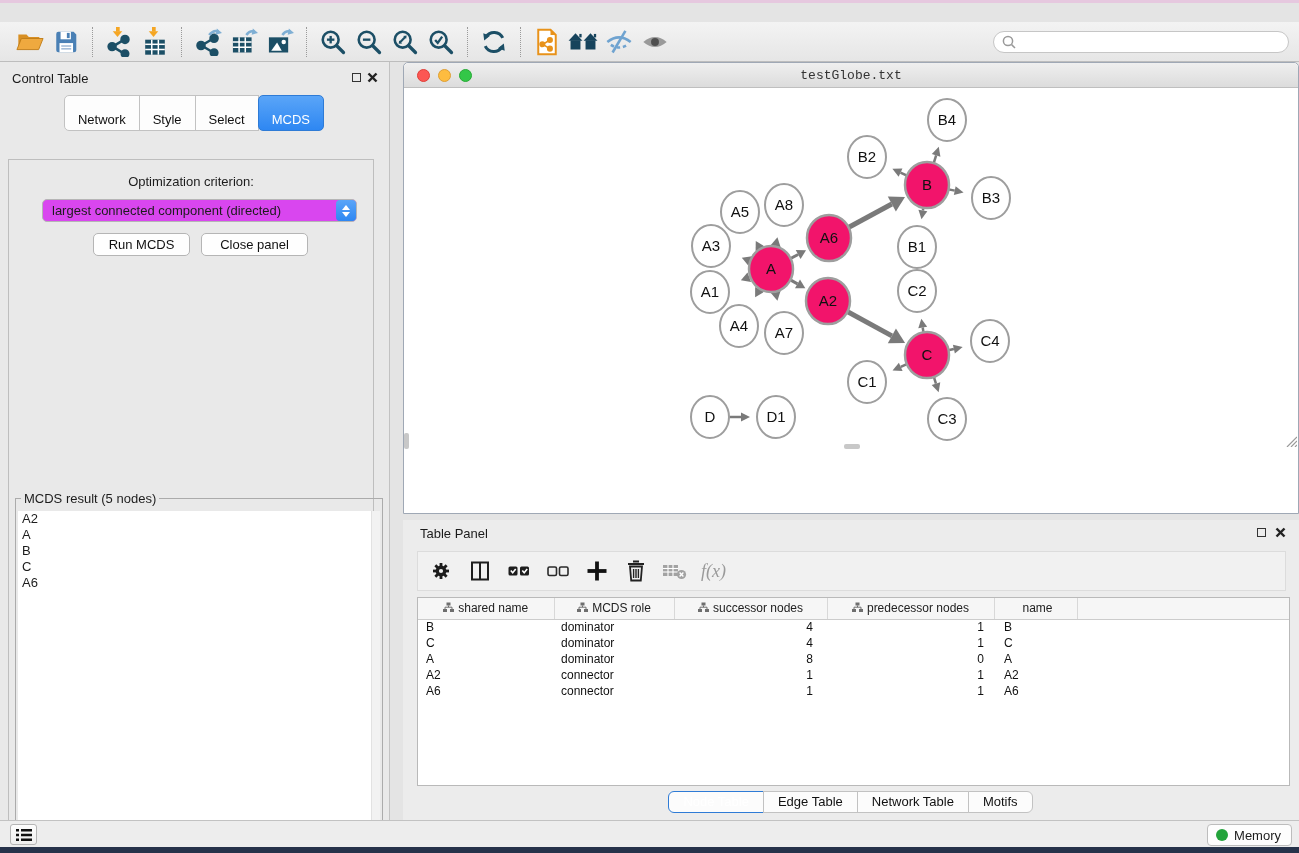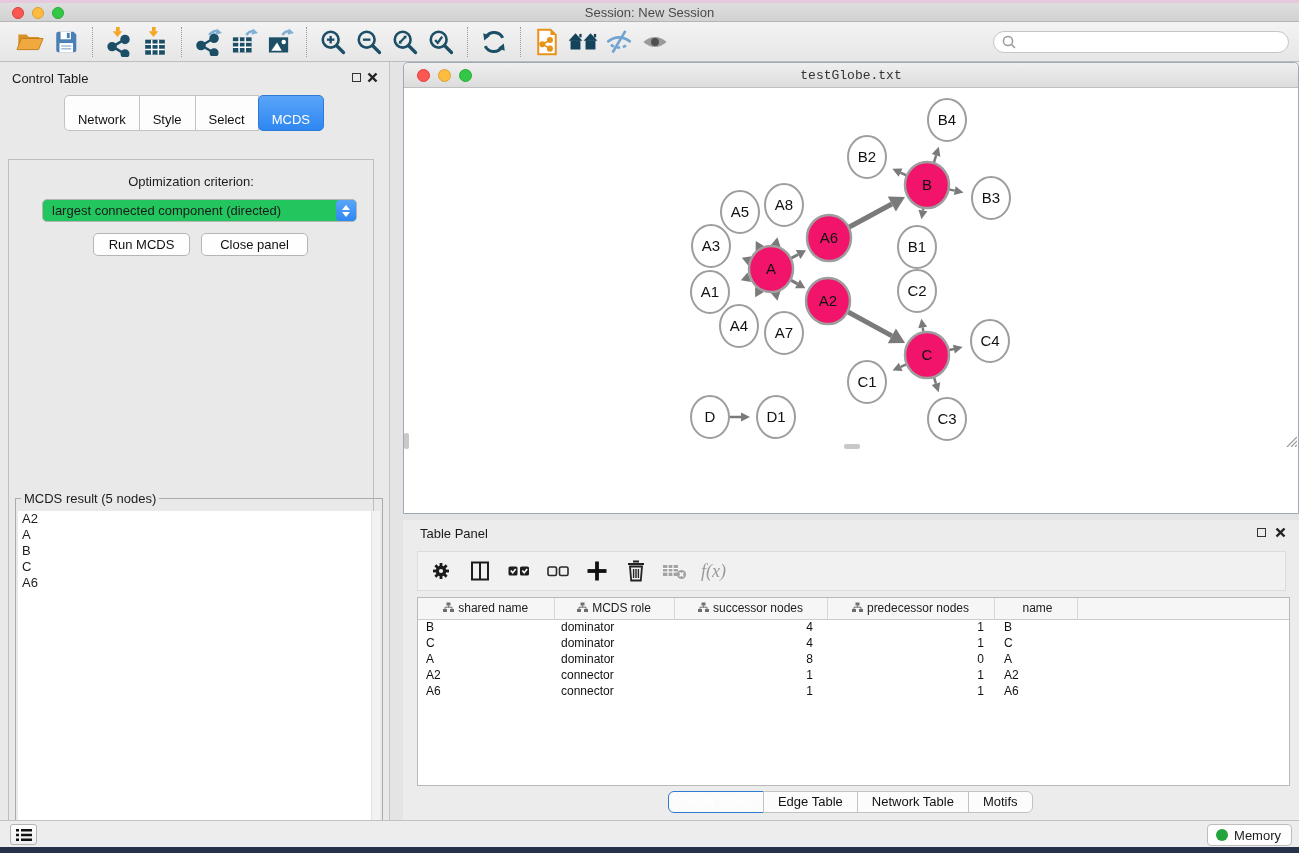--- a/index.html
+++ b/index.html
@@ -33,21 +33,21 @@
   .panel-head-title { position:absolute; left:12px; top:9px; font-size:13px; color:#1b1b1b; }
   .win-mini { position:absolute; top:11px; width:9px; height:9px; border:1.5px solid #333; }
   .win-close { position:absolute; top:10px; width:11px; height:11px; }
   .seg-tabs { position:absolute; top:33px; left:0; right:0; display:flex; justify-content:center; }
   .seg-tab { font-size:13px; padding:16px 13px 3px; background:#FDFDFD; border:1px solid #C2C2C2; margin-left:-1px; color:#111; }
   .seg-tab:first-child { border-radius:5px 0 0 5px; }
   .seg-tab:last-child { border-radius:0 5px 5px 0; }
   .seg-tab.active { background:linear-gradient(#5AA5F8,#2E87F2); border-color:#2E7BD6; color:#fff; border-radius:5px; }
   .cp-inner { position:absolute; left:8px; top:55px; width:366px; height:688px; border:1px solid #BEBEBE; background:#E9E9E9;margin-top:42px; }
   .opt-label { position:absolute; top:14px; left:0; right:0; text-align:center; font-size:13px; }
-  .dropdown { position:absolute; left:33px; top:39px; width:315px; height:23px; background:#22c55e; border:1px solid #B5B5B5; border-radius:5px; display:flex; align-items:center; }
+  .dropdown { position:absolute; left:33px; top:39px; width:315px; height:23px; background:#d946ef; border:1px solid #B5B5B5; border-radius:5px; display:flex; align-items:center; }
   .dropdown .dd-value { flex:1; padding-left:9px; font-size:13px; white-space:nowrap; overflow:hidden; }
   .dd-stepper { width:20px; height:21px; margin:0; border-radius:4px; background:linear-gradient(#5AA5F8,#2E87F2); display:flex; flex-direction:column; align-items:center; justify-content:center; gap:2px; }
   .tri-up { width:0; height:0; border-left:4px solid transparent; border-right:4px solid transparent; border-bottom:5px solid #fff; }
   .tri-down { width:0; height:0; border-left:4px solid transparent; border-right:4px solid transparent; border-top:5px solid #fff; }
   .cp-btn { position:absolute; top:73px; height:23px; background:#FEFEFE; border:1px solid #B5B5B5; border-radius:5px; font-size:13px; font-family:"Liberation Sans",sans-serif; color:#111; }
   .btn-run { left:84px; width:97px; }
   .btn-close { left:192px; width:107px; }
   .result-group { position:absolute; left:6px; top:338px; width:368px; height:345px; border:1px solid #ABABAB; }
   .result-legend { position:absolute; top:-8px; left:5px; background:#E9E9E9; padding:0 3px; font-size:13px; }
   .result-list { position:absolute; left:2px; top:12px; right:2px; bottom:2px; background:#fff; overflow:hidden; }
@@ -93,28 +93,20 @@
   .list-btn { position:absolute; left:10px; top:3px; width:27px; height:21px; background:linear-gradient(#FDFDFD,#EFEFEF); border:1px solid #B5B5B5; border-radius:3px; display:flex; align-items:center; justify-content:center; }
   .memory-btn { position:absolute; right:7px; top:3px; height:22px; background:#FDFDFD; border:1px solid #BDBDBD; border-radius:4px; display:flex; align-items:center; padding:0 10px 0 8px; gap:6px; font-size:13px; }
   .mem-dot { width:12px; height:12px; border-radius:50%; background:#23A33B; }
 </style>
 </head>
 <body>
 
 <div class="app">
   <div class="desktop-top"></div>
 
-  <div class="titlebar">
-    <div class="lights">
-      <span class="light red"></span>
-      <span class="light yellow"></span>
-      <span class="light green"></span>
-    </div>
-    <div class="title">Session: New Session</div>
-  </div>
 
   <div class="toolbar">
     <span class="tbtn">
       <svg width="28" height="26" viewBox="0 0 24 22">
           <path d="M2 17 V4.5 h7 l2 2.2 h9 v3" fill="#D88F23"></path>
           <path d="M0.8 17.5 L4.6 8 H23.2 L19.4 17.5 Z" fill="#EFA93F" stroke="#C07D18" stroke-width="0.8"></path>
         </svg>
     </span>
     <span class="tbtn">
       <svg width="26" height="26" viewBox="0 0 24 24">

